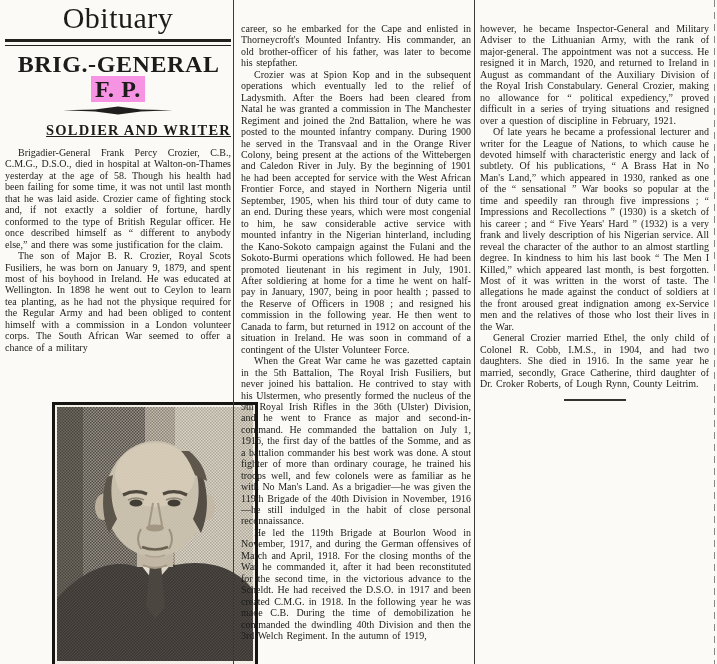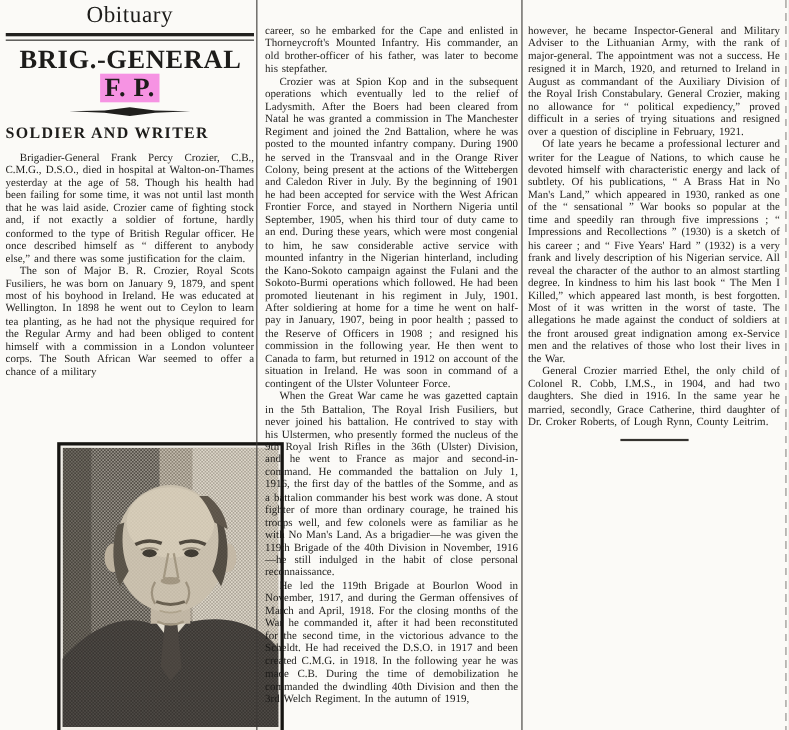--- a/index.html
+++ b/index.html
@@ -13,36 +13,37 @@
   .col2 { left:241px; top:23px; width:230px; }
   .col3 { left:480px; top:23px; width:229px; }
   .vrule { position:absolute; top:0; bottom:0; width:1px; background:#3c3a37; }
   .vrule.r1 { left:233px; }
   .vrule.r2 { left:474px; }
   .edge-rule {
     position:absolute; right:2px; top:0; bottom:0; width:1px;
     background:repeating-linear-gradient(to bottom,#8a8884 0 7px,transparent 7px 12px);
   }
   .section-title {
-    font-size:21px; font-weight:normal; text-align:center;
+    font-size:30px; font-weight:normal; text-align:center;
     margin:1px 0 0 0; letter-spacing:0.5px;
   }
   .double-rule {
     margin-top:4px; height:3px;
     border-top:3px solid #22211f; border-bottom:1px solid #22211f;
   }
   .headline {
     margin:6px 0 0 0; font-size:24px; font-weight:bold; text-align:center;
     line-height:25px; letter-spacing:0.6px;
   }
   .hl { padding:0 4px; background:#f693e3; }
   .diamond-rule { text-align:center; margin:4px 0 2px 0; line-height:0; }
   .subhead {
-    margin:7px 0 8px 0; font-size:14.5px; font-weight:bold; text-align:left;
+    margin:7px 0 8px 0; font-size:14.5px; font-weight:bold; text-align:right;
     letter-spacing:1.2px;
+    text-decoration:underline;
   }
   p.body {
     margin:0; font-size:10px; line-height:11.45px; text-align:justify;
     word-spacing:1px;
   }
   p.indent { text-indent:13px; }
   .photo-frame {
     position:absolute; left:12px; top:386px; width:206px; height:266px;
     border:3px solid #161512; background:#f2efe8; padding:2px; box-sizing:border-box;
   }

